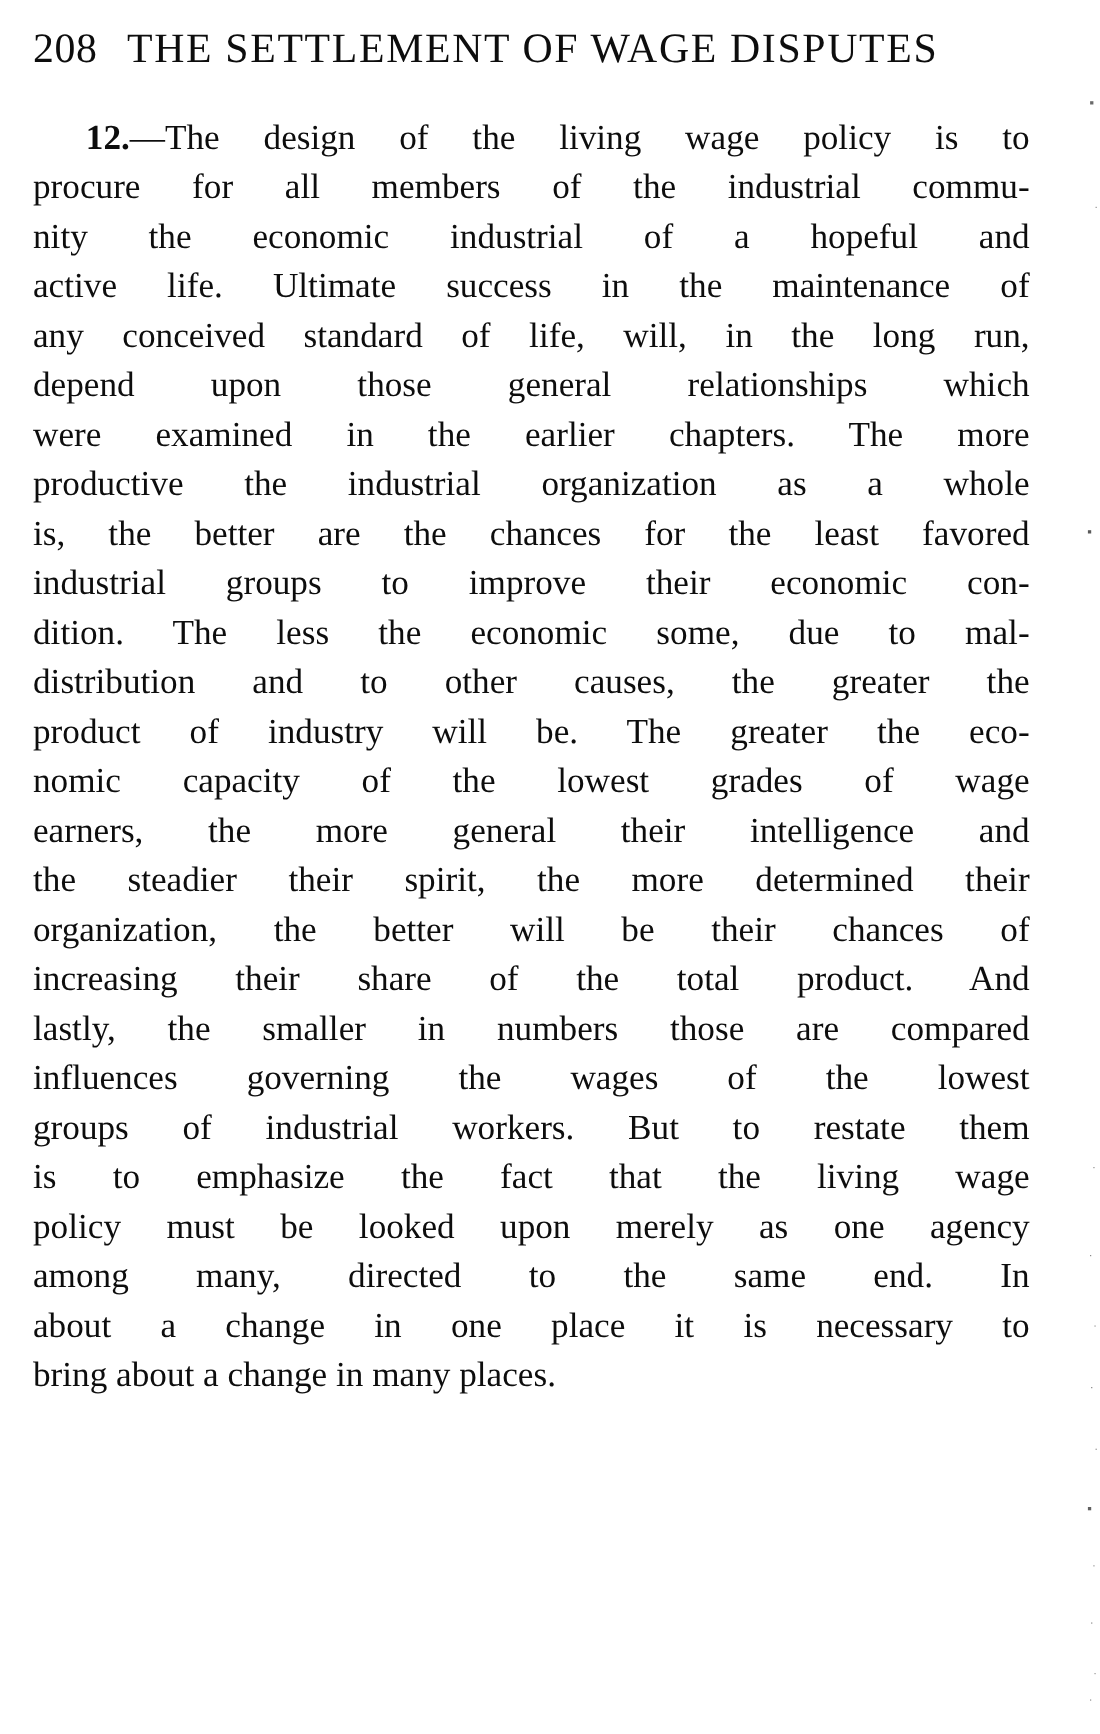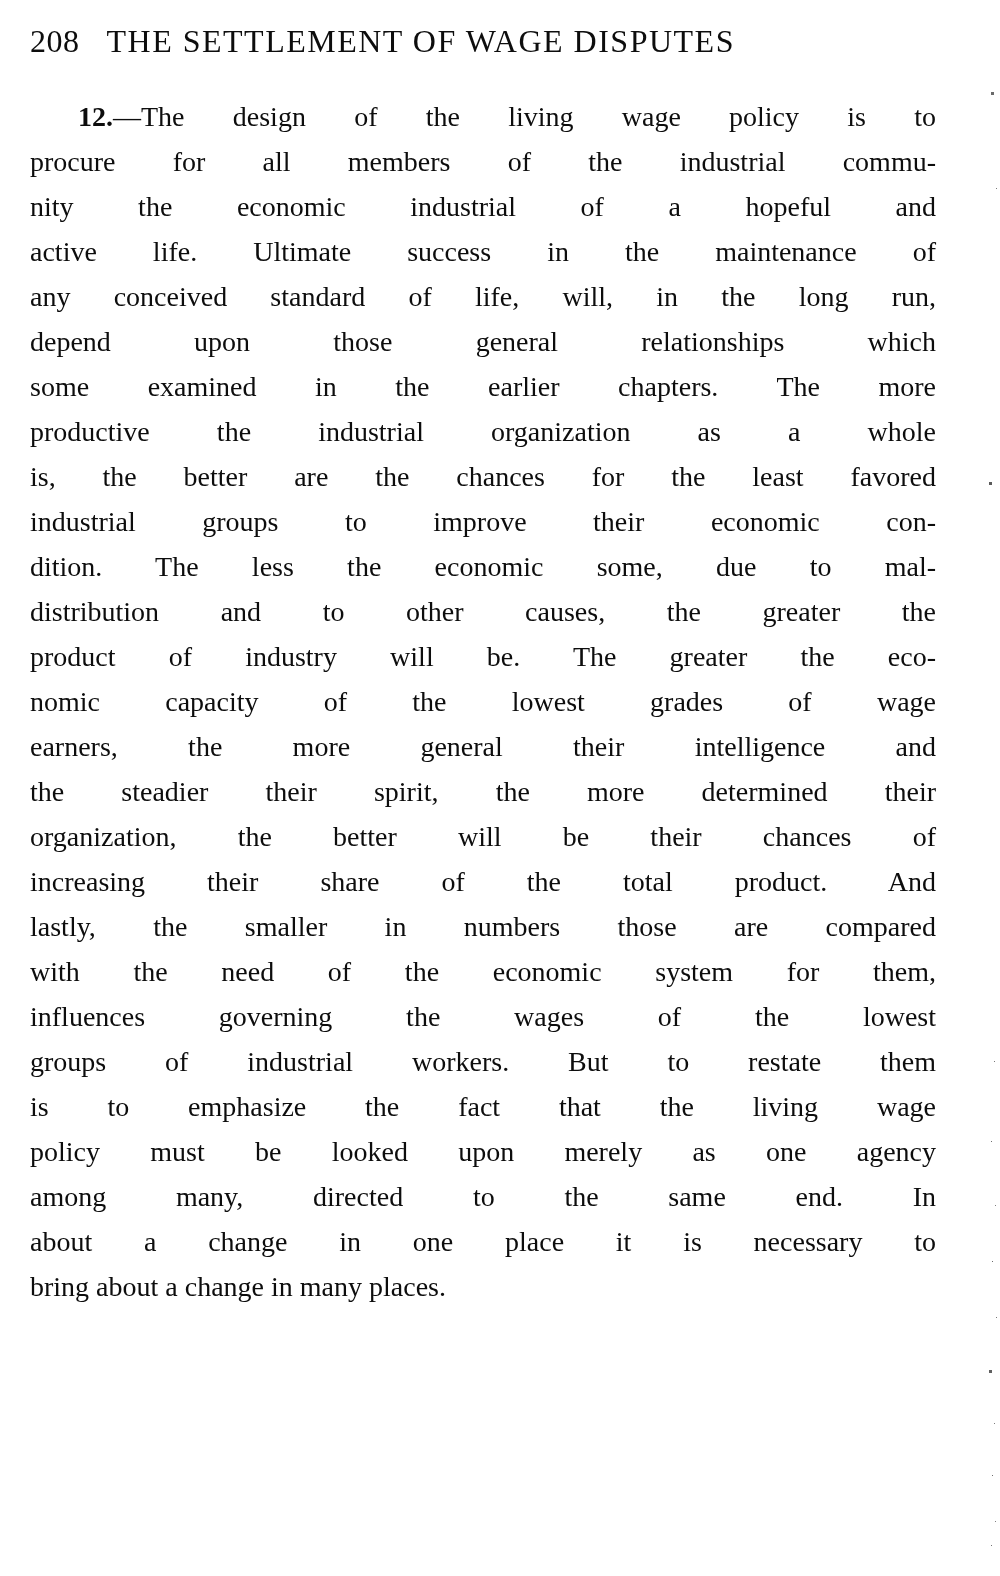--- a/index.html
+++ b/index.html
@@ -14,32 +14,32 @@
     background: #ffffff;
     overflow: hidden;
     font-family: "Liberation Serif", serif;
     color: #0d0d0d;
   }
   .running-head {
     display: flex;
     align-items: baseline;
     gap: 27px;
     margin: 22px 34px 0 30px;
-    font-size: 32px;
+    font-size: 38px;
     line-height: 1.2;
     letter-spacing: 1.5px;
     white-space: nowrap;
   }
   .page-number {
     letter-spacing: 0.5px;
   }
   .page-body {
     margin: 34px 0 0 30px;
     width: 906px;
-    font-size: 28px;
+    font-size: 32px;
     line-height: 45px;
   }
   .paragraph { margin: 0; }
   .line {
     text-align: justify;
     text-align-last: justify;
     white-space: normal;
   }
   .line.last { text-align-last: left; }
   .line.first { text-indent: 48px; }
@@ -76,34 +76,33 @@
     <span class="chapter-title">THE SETTLEMENT OF WAGE DISPUTES</span>
   </div>
   <div class="page-body">
       <div class="paragraph">
         <div class="line first"><span class="section-number">12.</span>—The design of the living wage policy is to</div>
         <div class="line">procure for all members of the industrial commu-</div>
         <div class="line">nity the economic industrial of a hopeful and</div>
         <div class="line">active life. Ultimate success in the maintenance of</div>
         <div class="line">any conceived standard of life, will, in the long run,</div>
         <div class="line">depend upon those general relationships which</div>
-        <div class="line">some examined in the earlier chapters. The more</div>
+        <div class="line">were examined in the earlier chapters. The more</div>
         <div class="line">productive the industrial organization as a whole</div>
         <div class="line">is, the better are the chances for the least favored</div>
         <div class="line">industrial groups to improve their economic con-</div>
         <div class="line">dition. The less the economic some, due to mal-</div>
         <div class="line">distribution and to other causes, the greater the</div>
         <div class="line">product of industry will be. The greater the eco-</div>
         <div class="line">nomic capacity of the lowest grades of wage</div>
         <div class="line">earners, the more general their intelligence and</div>
         <div class="line">the steadier their spirit, the more determined their</div>
         <div class="line">organization, the better will be their chances of</div>
         <div class="line">increasing their share of the total product. And</div>
         <div class="line">lastly, the smaller in numbers those are compared</div>
-        <div class="line">with the need of the economic system for them,</div>
       </div>
       <div class="paragraph">
         <div class="line">influences governing the wages of the lowest</div>
         <div class="line">groups of industrial workers. But to restate them</div>
         <div class="line">is to emphasize the fact that the living wage</div>
         <div class="line">policy must be looked upon merely as one agency</div>
         <div class="line">among many, directed to the same end. In</div>
         <div class="line">about a change in one place it is necessary to</div>
         <div class="line last">bring about a change in many places.</div>
       </div>

